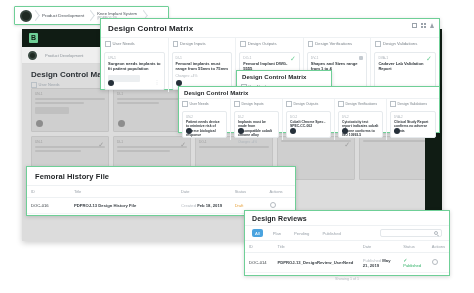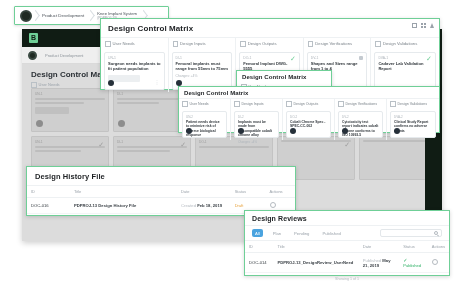--- a/index.html
+++ b/index.html
@@ -373,21 +373,21 @@
         <div class="dcm-card">
           <div class="dcm-id">DVA-2</div>
           <div class="dcm-txt">Clinical Study Report confirms no adverse events</div>
           <div class="dcm-av"></div>
         </div>
       </div>
     </div>
   </div>
 
   <div class="panel" id="dhf">
-    <div class="panel-title">Design History File</div>
+    <div class="panel-title">Femoral History File</div>
     <table class="tbl">
       <thead>
         <tr>
           <th style="width:16%">ID</th>
           <th style="width:40%">Title</th>
           <th style="width:20%">Date</th>
           <th style="width:13%">Status</th>
           <th style="width:11%">Actions</th>
         </tr>
       </thead>

